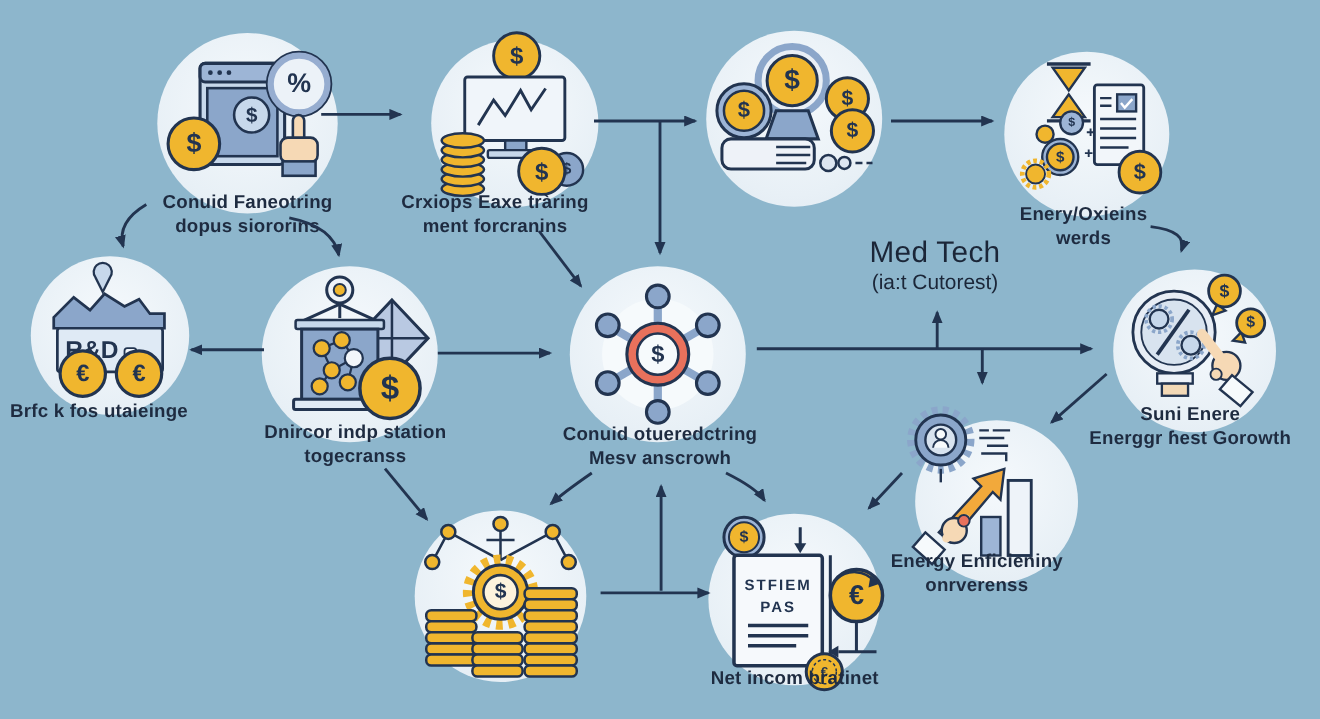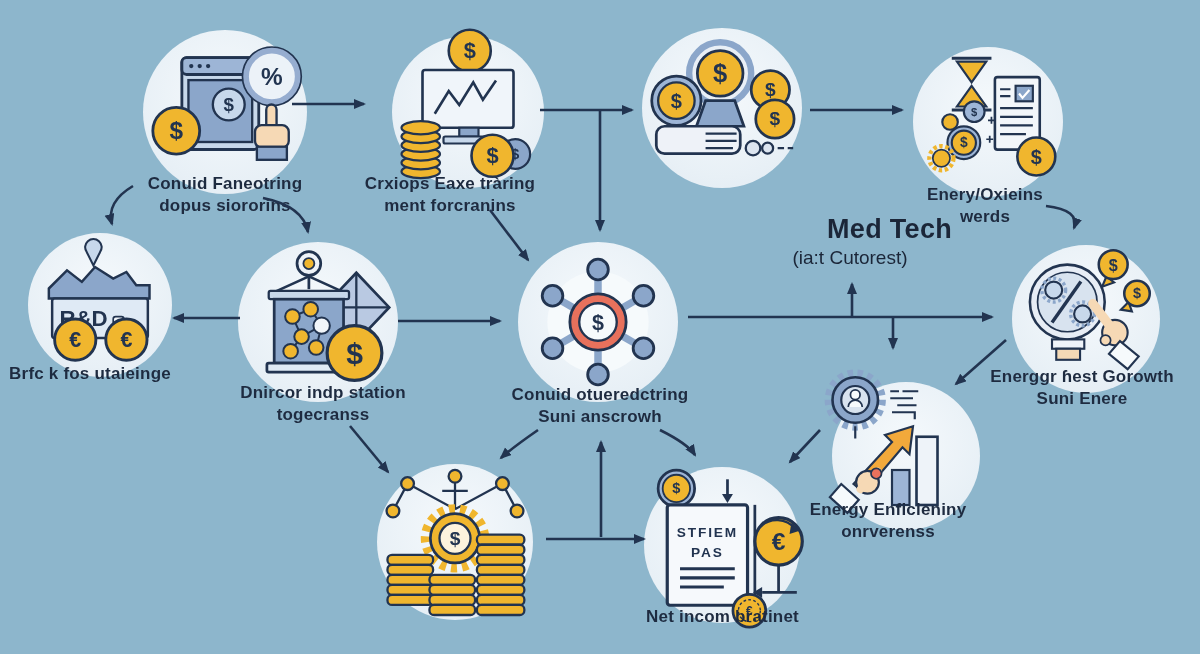--- a/index.html
+++ b/index.html
@@ -5,21 +5,21 @@
   html,body{margin:0;padding:0;background:#8db6cc;}
   .stage{position:relative;width:1200px;height:654px;background:#8db6cc;overflow:hidden;
          font-family:"Liberation Sans",sans-serif;}
   .bubble{position:absolute;border-radius:50%;
           background:radial-gradient(circle at 50% 40%, #f5f9fc 0%, #e8f0f6 68%, #e1eaf2 100%);
           display:flex;align-items:center;justify-content:center;}
   .bubble svg{overflow:visible;display:block;}
   .label{position:absolute;text-align:center;font-weight:700;color:#1e2b40;
          font-size:17px;line-height:1.28;letter-spacing:.2px;}
   .medtech{position:absolute;left:748px;top:214px;width:204px;text-align:center;color:#1b2638;}
-  .medtech .mt-title{font-size:27px;font-weight:700;letter-spacing:.3px;text-align:right;}
+  .medtech .mt-title{font-size:27px;font-weight:400;letter-spacing:.3px;}
   .medtech .mt-sub{font-size:19px;font-weight:400;margin-top:2px;}
   .arrows{position:absolute;left:0;top:0;pointer-events:none;}
   .t{fill:#223450;font-weight:700;text-anchor:middle;dominant-baseline:central;
      font-family:"Liberation Sans",sans-serif;}
 </style>
 </head>
 <body>
 
 <div class="stage">
 
@@ -314,31 +314,31 @@
     <div>werds</div>
   </div>
 
   <div class="label" style="left:218px;top:382px;width:210px">
     <div>Dnircor indp station</div>
     <div>togecranss</div>
   </div>
 
   <div class="label" style="left:488px;top:384px;width:224px">
     <div>Conuid otueredctring</div>
-    <div>Suni anscrowh</div>
+    <div>Mesv anscrowh</div>
   </div>
 
   <div class="medtech">
     <div class="mt-title">Med Tech</div>
     <div class="mt-sub">(ia:t Cutorest)</div>
   </div>
 
   <div class="label" style="left:972px;top:366px;width:220px">
+    <div>Suni Enere</div>
     <div>Energgr ɦest Gorowth</div>
-    <div>Suni Enere</div>
   </div>
 
   <div class="label" style="left:793px;top:499px;width:190px">
     <div>Energy Enficieniny</div>
     <div>onrverenss</div>
   </div>
 
 
   <div class="label" style="left:610px;top:606px;width:225px">
     <div>Net incom bratinet</div>

